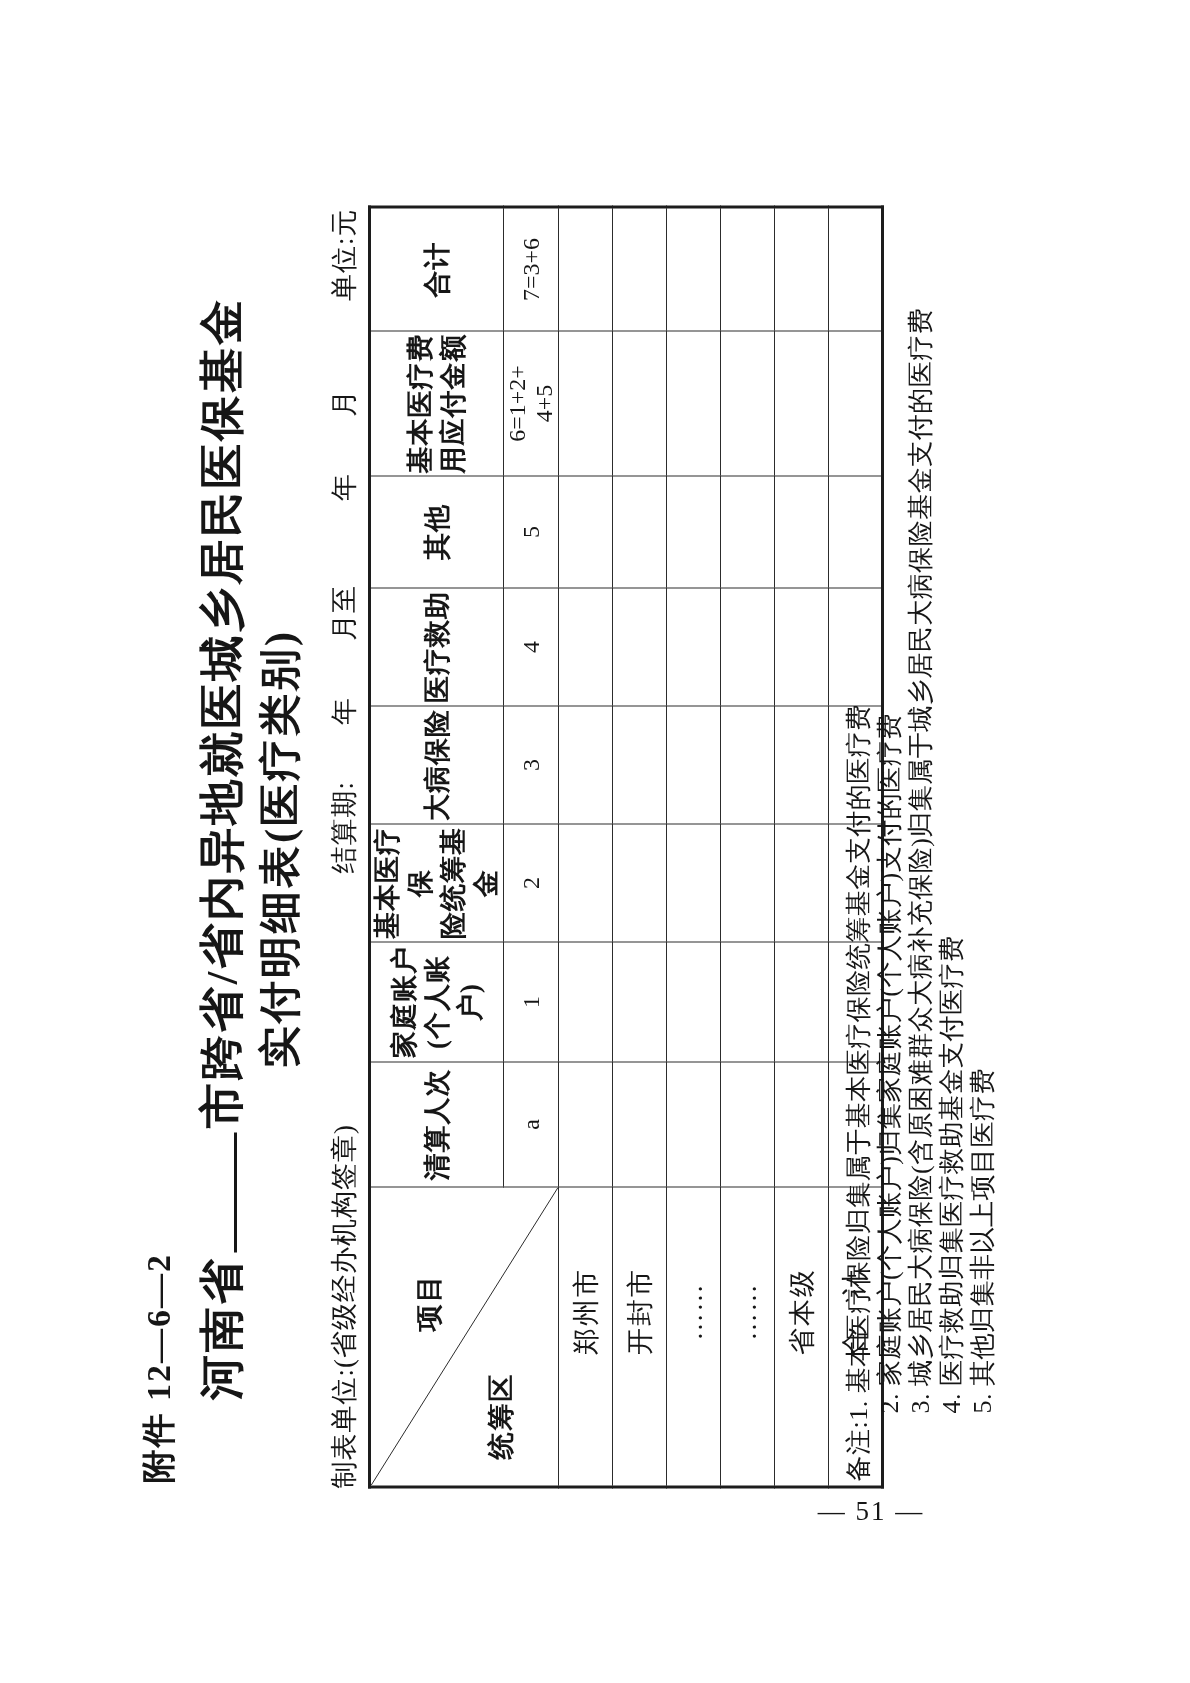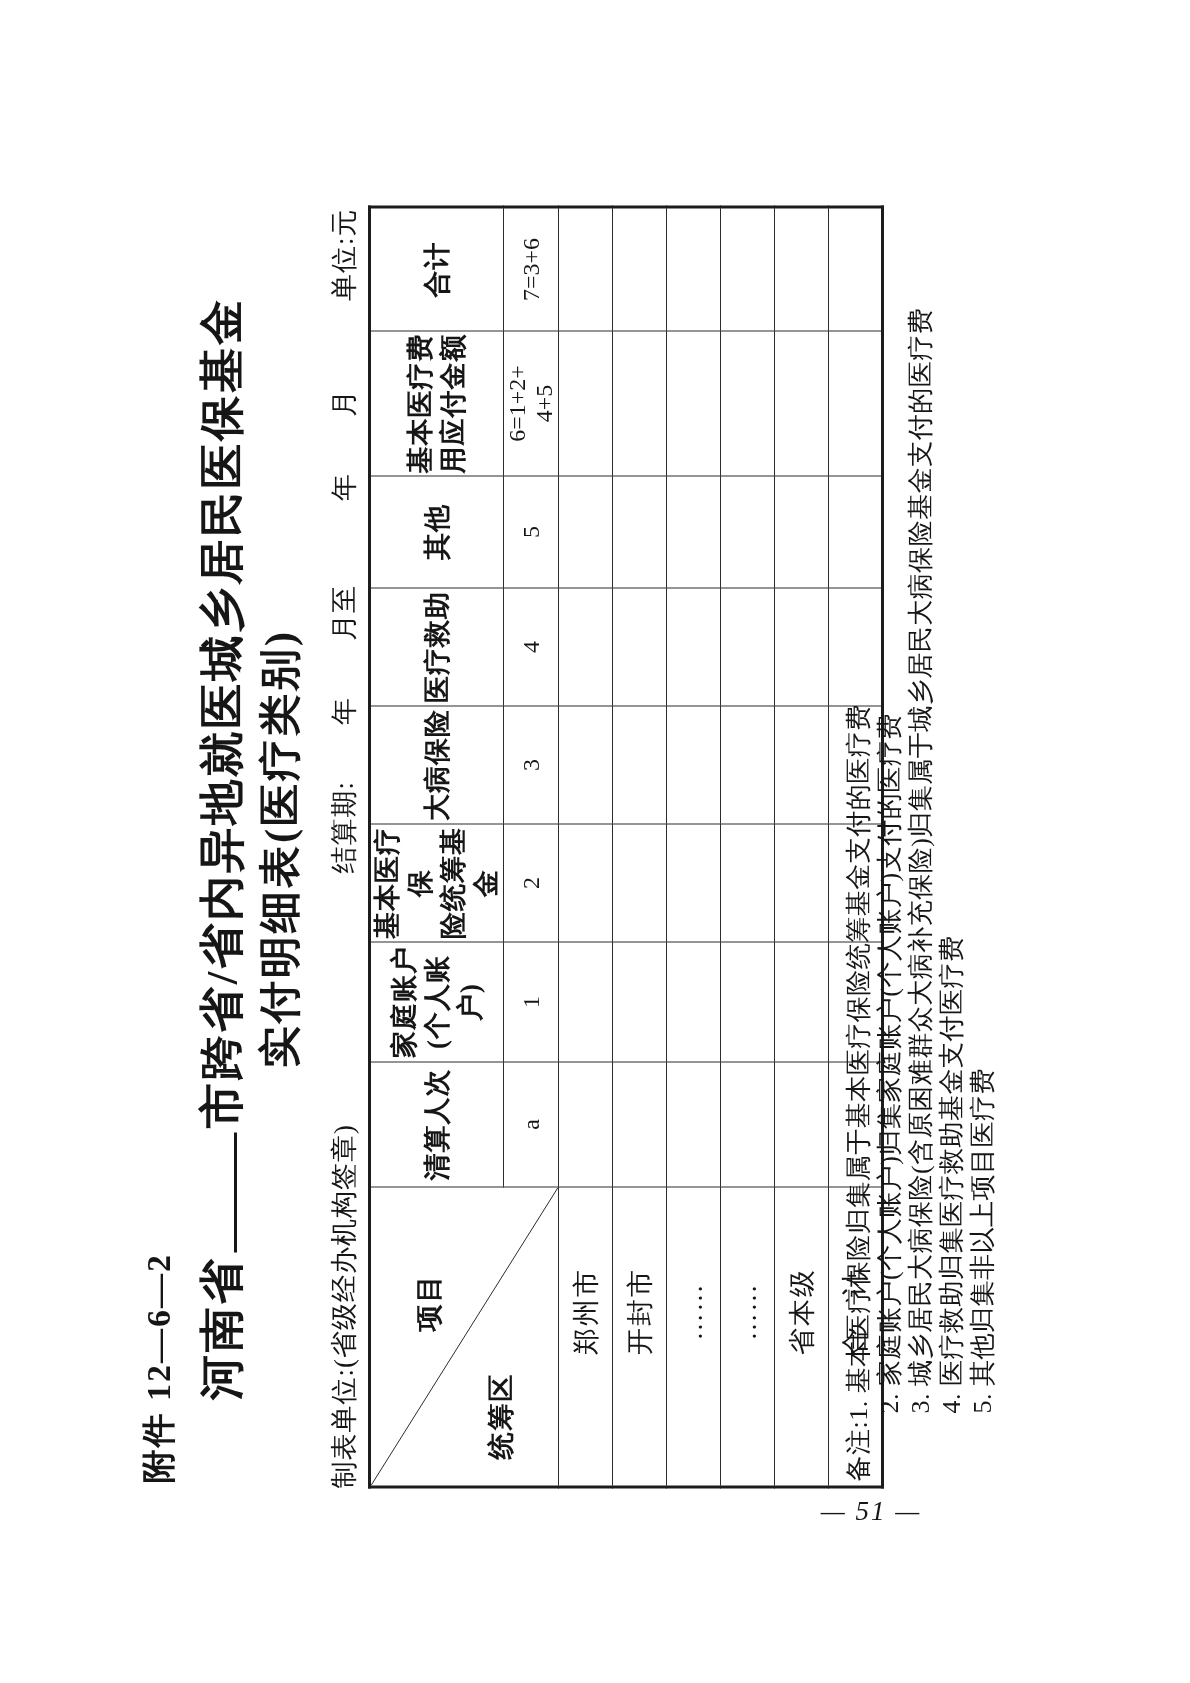--- a/index.html
+++ b/index.html
@@ -52,21 +52,21 @@
   .diag { position:absolute; left:0; top:0; width:100%; height:100%; display:block; }
   .corner-top    { position:absolute; top:42px; right:86px; font-size:27px; font-weight:bold; letter-spacing:2px; }
   .corner-bottom { position:absolute; bottom:40px; left:26px; font-size:27px; font-weight:bold; letter-spacing:2px; }
 
   .notes { position:absolute; left:202px; top:843px; font-size:26px; line-height:31px; letter-spacing:0.5px; }
   .notes .note-line { white-space:nowrap; }
   .notes .note-line.indent { padding-left:68px; }
 
   .pagenum {
     position:absolute; left:806px; top:1496px; width:130px;
-    font-size:27px; letter-spacing:2px; text-align:center;font-style:italic;
+    font-size:27px; letter-spacing:2px; text-align:center;
   }
 </style>
 </head>
 <body>
 
 <div class="page">
   <div class="landscape">
 
     <div class="attachment">附件 12—6—2</div>
 

